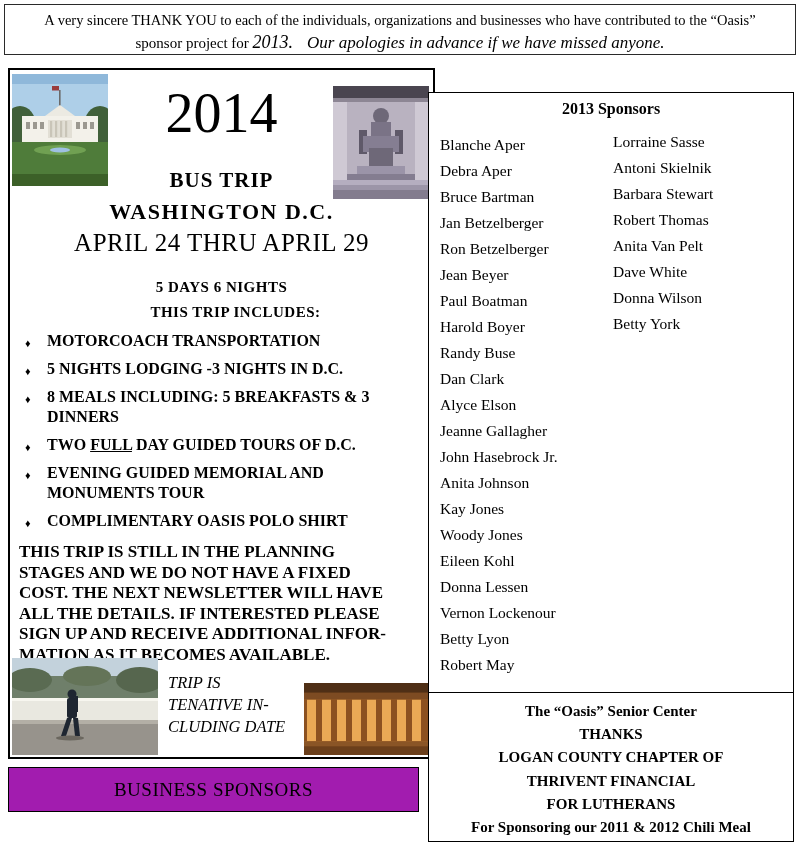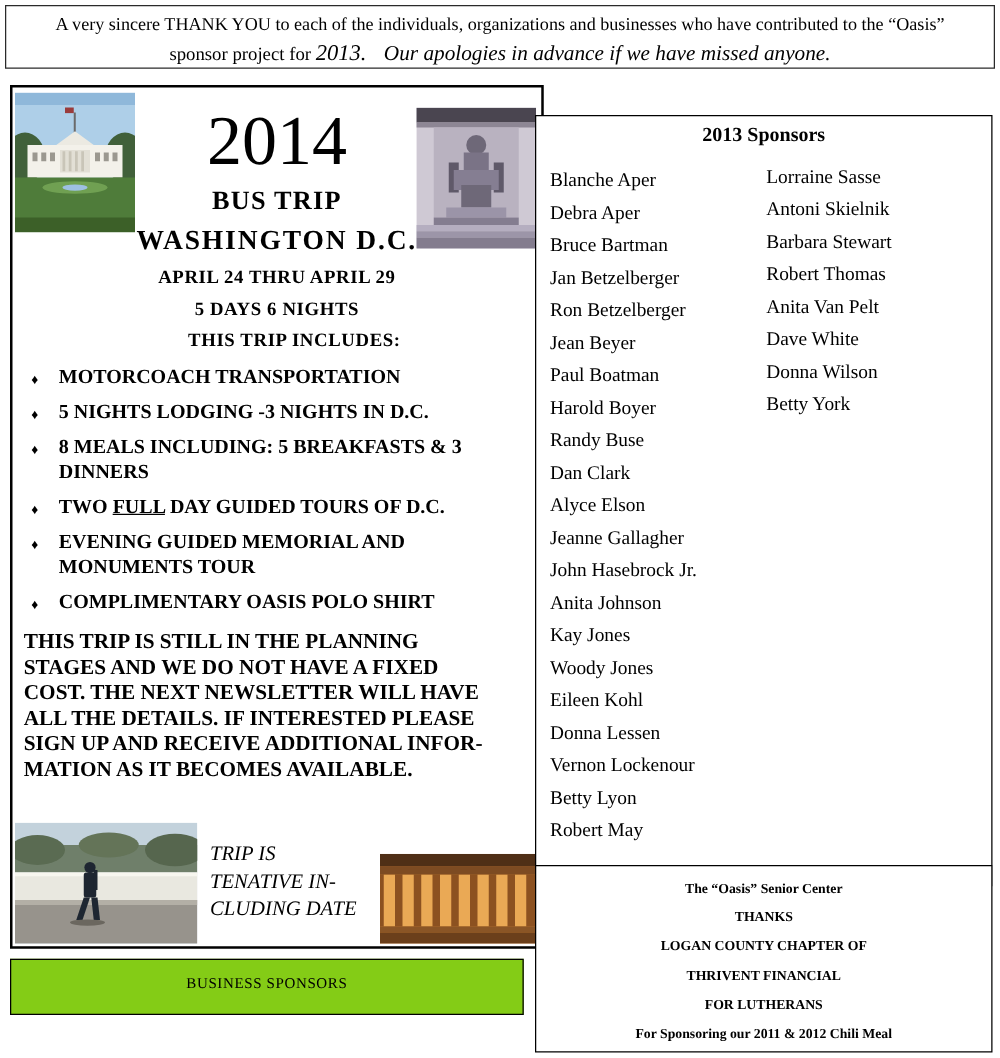--- a/index.html
+++ b/index.html
@@ -19,54 +19,54 @@
   .trip-box { position:absolute; left:8px; top:68px; width:427px; height:691px; border:2px solid #000; background:#fff; }
   .img { position:absolute; overflow:hidden; }
   .img svg { display:block; width:100%; height:100%; }
   .img-wh      { left:2px;  top:4px;   width:96px;  height:112px; }
   .img-lincoln { right:4px; top:16px;  width:96px;  height:113px; }
   .img-tomb    { left:2px;  top:588px; width:146px; height:97px; }
   .img-court   { right:3px; top:613px; width:126px; height:72px; }
 
   .trip-content { position:relative; text-align:center; padding-top:16px; }
   .trip-year { font-size:56px; line-height:54px; }
-  .trip-t1 { font-size:21px; font-weight:bold; margin-top:8px; letter-spacing:1px;   line-height:24px; }
+  .trip-t1 { font-size:21px; font-weight:bold; margin-top:28px; letter-spacing:1px;   line-height:24px; }
   .trip-t2 { font-size:22px; font-weight:bold; margin-top:7px;  letter-spacing:1.5px; line-height:25px; }
-  .trip-t3 { font-size:15px; font-weight:bold; margin-top:6px;  letter-spacing:0.5px; line-height:25px; }
-  .trip-sub{ font-size:15px; font-weight:bold; margin-top:4px;  letter-spacing:0.5px; line-height:18px; }
+  .trip-t3 { font-size:25px; font-weight:normal; margin-top:6px;  letter-spacing:0.5px; line-height:25px; }
+  .trip-sub{ font-size:15px; font-weight:bold; margin-top:23px;  letter-spacing:0.5px; line-height:18px; }
   .trip-inc{ font-size:15px; font-weight:bold; margin-top:7px;  letter-spacing:0.5px; line-height:18px;padding-left:28px; }
 
   .trip-bullets { text-align:left; margin-top:10px; }
   .bullet-item { position:relative; padding-left:37px; padding-right:8px; font-size:16px; font-weight:bold;
                  line-height:20px; margin-bottom:8px; white-space:pre-line; }
   .bullet-glyph { position:absolute; left:15px; top:2px; font-size:11px; }
   .b-under { text-decoration:underline; }
 
   .trip-note { text-align:left; padding-left:9px; margin-top:11px; font-size:17px; font-weight:bold; }
   .note-line { line-height:20.5px; white-space:nowrap; }
 
   .tentative { position:absolute; left:158px; top:602px; font-size:16.5px; text-align:left; }
   .tentative div { line-height:22px;font-style:italic; }
 
   
   .biz-box { position:absolute; left:8px; top:767px; width:411px; height:45px; border:1px solid #000;
-             text-align:center; padding-top:11px; font-size:12px; letter-spacing:0.5px; background:#84cc16; }
+             text-align:center; padding-top:11px; font-size:19px; letter-spacing:0.5px; background:#a21caf; }
 
   
   .sponsors-box { position:absolute; left:428px; top:68px; width:366px; height:617px; border:1px solid #000; background:#fff;margin-top:24px; }
   .sponsors-title { text-align:center; font-weight:bold; font-size:16px; padding-top:7px; }
   .sp-col { position:absolute; font-size:15.5px; }
   .sp-col .sp-name { line-height:26px; }
   .sp-col1 { left:11px;  top:39px; }
   .sp-col2 { left:184px; top:36px; }
 
   
   .thanks-box { position:absolute; left:428px; top:692px; width:366px; height:150px; border:1px solid #000;
                 text-align:center; font-weight:bold; padding-top:7px; background:#fff; }
-  .thanks-line { font-size:11px; line-height:23.2px; }
+  .thanks-line { font-size:15px; line-height:23.2px; }
 </style>
 </head>
 <body>
 
 <div class="page">
 
   <div class="banner">
     <div class="banner-l1">A very sincere THANK YOU to each of the individuals, organizations and businesses who have contributed to the “Oasis”</div>
     <div class="banner-l2"><span>sponsor project for </span><span class="banner-year">2013.</span><span class="banner-apology">Our apologies in advance if we have missed anyone.</span></div>
   </div>

